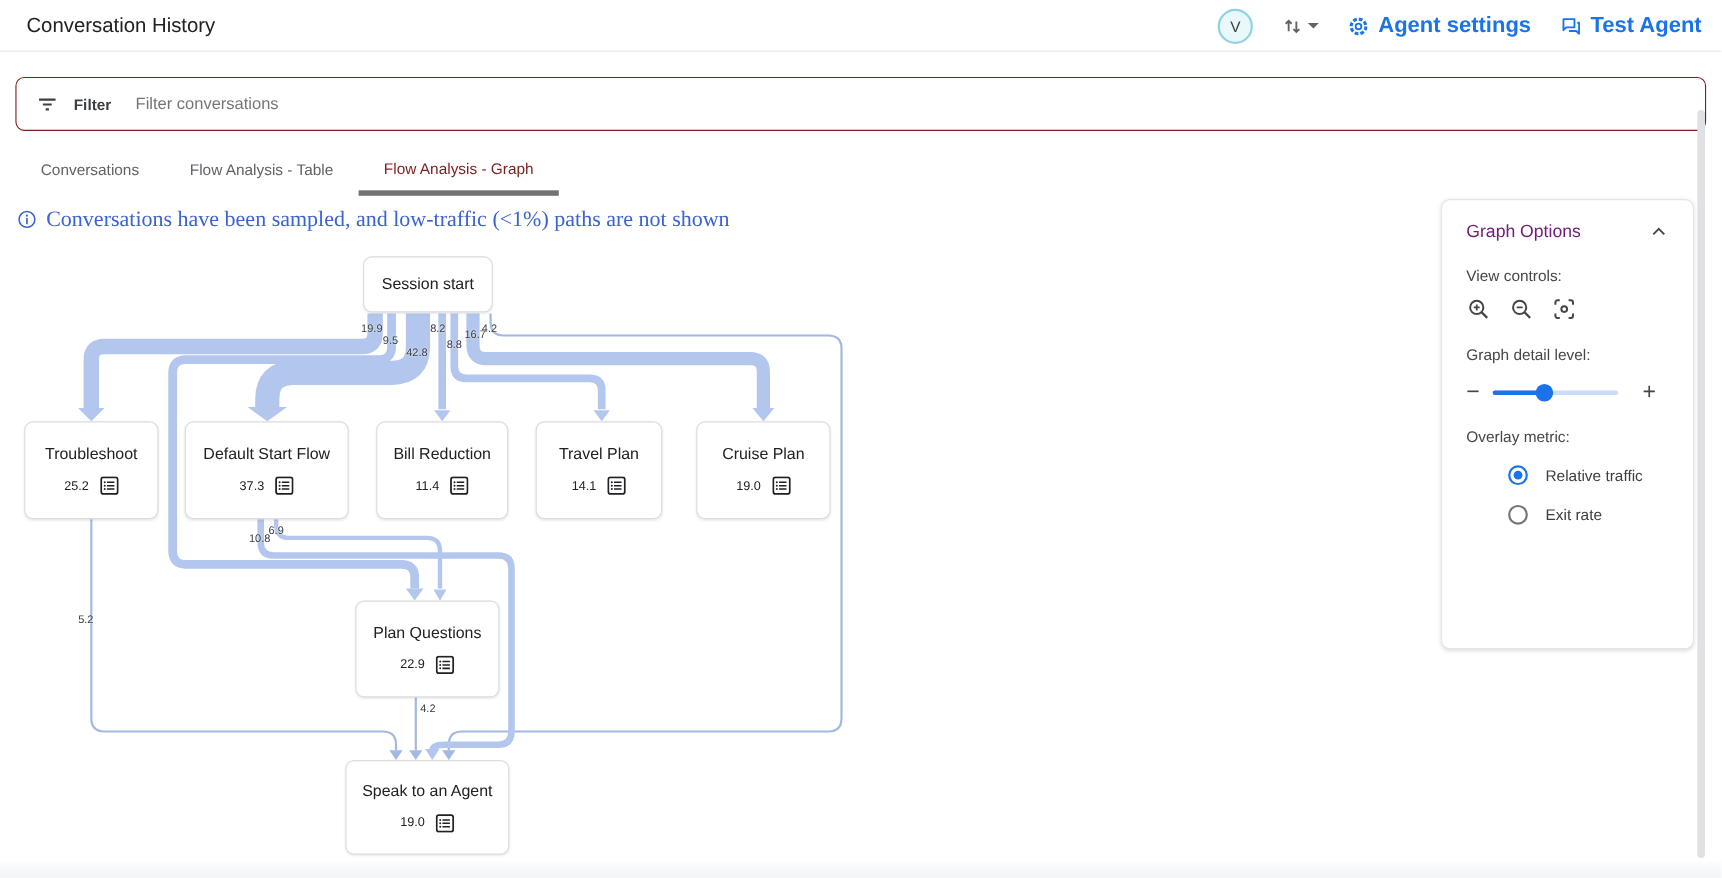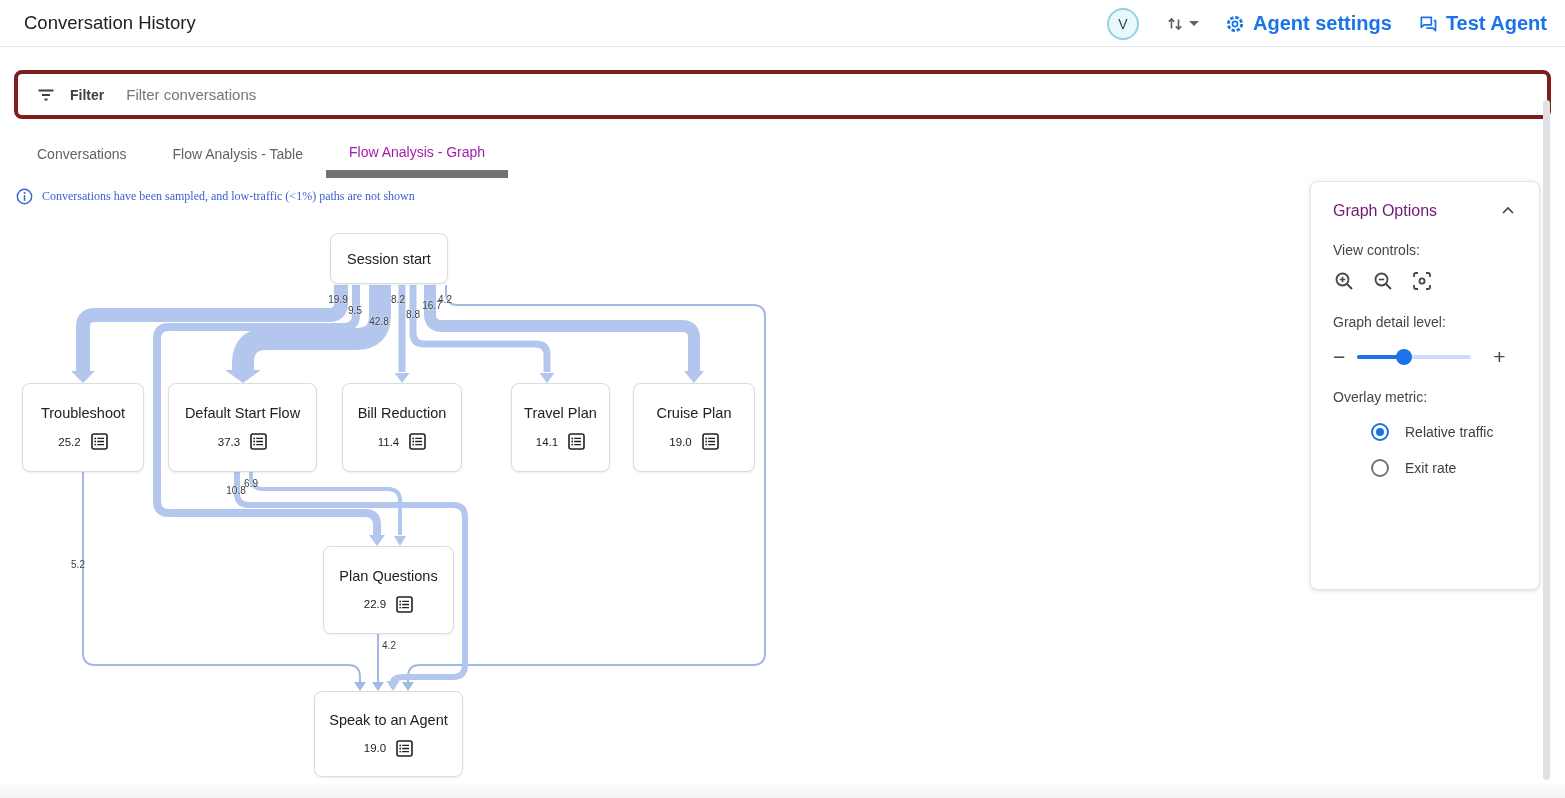--- a/index.html
+++ b/index.html
@@ -13,34 +13,34 @@
   .header-right { position:absolute; right:18px; top:0; height:47px; display:flex; align-items:center; gap:26px; }
   .avatar { width:32px; height:32px; border-radius:50%; background:#e9f8fb; border:2px solid #8ed3df;
     display:flex; align-items:center; justify-content:center; font-size:14px; color:#3c4043; cursor:pointer; }
   .sort-group { display:flex; align-items:center; gap:4px; cursor:pointer; }
   .caret { width:0; height:0; border-left:5px solid transparent; border-right:5px solid transparent;
     border-top:5px solid #5f6368; }
   .blue-action { display:flex; align-items:center; gap:8px; color:#1a73e8; font-size:20px; font-weight:600; cursor:pointer; }
 
   
   .filter-bar { position:absolute; left:14px; top:70px; width:1537px; height:49px;
-    border:4px solid #7f1d1d; border-radius:8px; display:flex; align-items:center; background:#fff; }
+    border:1px solid #7f1d1d; border-radius:8px; display:flex; align-items:center; background:#fff; }
   .filter-label { font-size:14px; font-weight:700; color:#3c4043; margin-left:14px; }
   .filter-input { border:none; outline:none; font-size:15px; color:#5f6368; margin-left:22px; width:400px;
     font-family:"Liberation Sans", sans-serif; background:transparent; }
 
   
   .tabs { position:absolute; left:14px; top:133px; height:45px; display:flex; }
   .tab { padding:0 23px; height:45px; display:flex; align-items:center; font-size:14px; font-weight:500;
     color:#5f6368; cursor:pointer; border-bottom:3px solid transparent; }
-  .tab.active { color:#a21caf; border-bottom:8px solid #737373; }
+  .tab.active { color:#7f1d1d; border-bottom:5px solid #737373; }
 
   
   .notice { position:absolute; left:16px; top:188px; display:flex; align-items:center; gap:9px; color:#3b62d3; }
-  .notice-text { font-family:"Liberation Serif", serif; font-size:12px; color:#3b62d3; }
+  .notice-text { font-family:"Liberation Serif", serif; font-size:20px; color:#3b62d3; }
 
   
   .graph { position:absolute; left:0; top:225px; width:800px; height:570px; }
   .graph svg.edges { position:absolute; left:0; top:0; }
   .gnode { position:absolute; background:#fff; border:1px solid #dadce0; border-radius:8px;
     box-shadow:0 1px 2px rgba(60,64,67,.10); display:flex; flex-direction:column; align-items:center;
     justify-content:center; cursor:pointer; z-index:5; }
   .gnode .ntitle { font-size:14.5px; color:#202124; }
   .gnode .nrow { display:flex; align-items:center; gap:10px; margin-top:12px; }
   .gnode .nval { font-size:11.5px; color:#202124; }
@@ -208,21 +208,21 @@
           <svg width="17" height="17" viewBox="0 0 17 17">
             <rect x="1" y="1" width="15" height="15" rx="2" fill="none" stroke="#202124" stroke-width="1.6"></rect>
             <path d="M6.2 5.4 H13 M6.2 8.5 H13 M6.2 11.6 H13" stroke="#202124" stroke-width="1.4" fill="none"></path>
             <circle cx="4.2" cy="5.4" r=".9" fill="#202124"></circle>
             <circle cx="4.2" cy="8.5" r=".9" fill="#202124"></circle>
             <circle cx="4.2" cy="11.6" r=".9" fill="#202124"></circle>
           </svg>
         </span>
       </div>
     </div>
-    <div class="gnode" style="left: 487px; top: 158px; width: 99px; height: 89px; margin-left: 24px;">
+    <div class="gnode" style="left: 487px; top: 158px; width: 115px; height: 89px;">
       <div class="ntitle">Travel Plan</div>
       <div class="nrow">
         <span class="nval">14.1</span>
         <span style="display: flex;">
           <svg width="17" height="17" viewBox="0 0 17 17">
             <rect x="1" y="1" width="15" height="15" rx="2" fill="none" stroke="#202124" stroke-width="1.6"></rect>
             <path d="M6.2 5.4 H13 M6.2 8.5 H13 M6.2 11.6 H13" stroke="#202124" stroke-width="1.4" fill="none"></path>
             <circle cx="4.2" cy="5.4" r=".9" fill="#202124"></circle>
             <circle cx="4.2" cy="8.5" r=".9" fill="#202124"></circle>
             <circle cx="4.2" cy="11.6" r=".9" fill="#202124"></circle>

